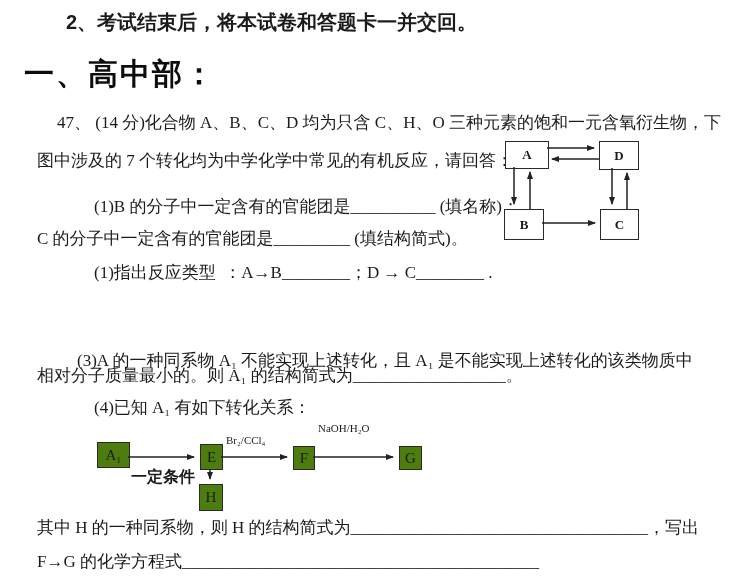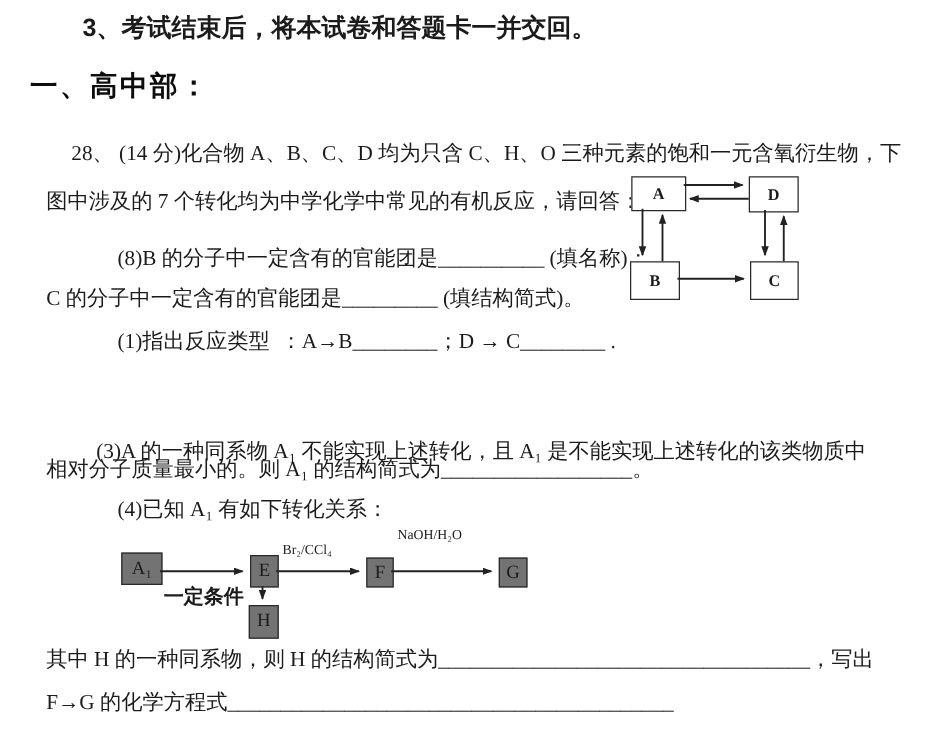--- a/index.html
+++ b/index.html
@@ -9,49 +9,49 @@
     font-family:"Liberation Serif", serif;
   }
   .abs { position:absolute; white-space:pre; }
   .body-text { font-size:17px; line-height:23px; }
   .instr {
     font-family:"Liberation Sans", sans-serif;
     font-weight:600; font-size:20px;
   }
   .heading {
     font-family:"Liberation Sans", sans-serif;
-    font-weight:900; font-size:22px; letter-spacing:2px; color:#0d0d0d;
+    font-weight:900; font-size:30px; letter-spacing:2px; color:#0d0d0d;
   }
   .node-box {
     position:absolute; border:1.6px solid #2a2a2a; background:#fff;
     display:flex; align-items:center; justify-content:center;
     font-family:"Liberation Serif", serif; font-weight:bold; font-size:13px;
   }
   .flow-box {
-    position:absolute; border:1.4px solid #2a2a2a; background:#737373;
+    position:absolute; border:1.4px solid #2a2a2a; background:#4d7c0f;
     display:flex; align-items:center; justify-content:center;
     font-family:"Liberation Serif", serif; font-size:15px;
   }
   .flow-label { position:absolute; font-size:11px; white-space:pre; }
   .flow-label.bold {
     font-family:"Liberation Sans", sans-serif; font-weight:bold; font-size:16px;
   }
   svg.overlay { position:absolute; left:0; top:0; pointer-events:none; }
 </style>
 </head>
 <body>
 
-<div class="abs instr" style="left:66px; top:9px;">3、考试结束后，将本试卷和答题卡一并交回。</div>
+<div class="abs instr" style="left:66px; top:9px;">2、考试结束后，将本试卷和答题卡一并交回。</div>
 
 <div class="abs heading" style="left:24px; top:54px;">一、高中部：</div>
 
-<div class="abs body-text" style="left:57px; top:111px;">28、 (14 分)化合物 A、B、C、D 均为只含 C、H、O 三种元素的饱和一元含氧衍生物，下</div>
+<div class="abs body-text" style="left:57px; top:111px;">47、 (14 分)化合物 A、B、C、D 均为只含 C、H、O 三种元素的饱和一元含氧衍生物，下</div>
 <div class="abs body-text" style="left:37px; top:149px;">图中涉及的 7 个转化均为中学化学中常见的有机反应，请回答：</div>
 
-<div class="abs body-text" style="left:94px; top:195px;">(8)B 的分子中一定含有的官能团是__________ (填名称)；</div>
+<div class="abs body-text" style="left:94px; top:195px;">(1)B 的分子中一定含有的官能团是__________ (填名称)；</div>
 <div class="abs body-text" style="left:37px; top:227px;">C 的分子中一定含有的官能团是_________ (填结构简式)。</div>
 
 <div class="abs body-text" style="left:94px; top:261px;">(1)指出反应类型  ：A→B________；D → C________ .</div>
 
 <div class="abs body-text" style="left:77px; top:329px;margin-top:20px;">(3)A 的一种同系物 A₁ 不能实现上述转化，且 A₁ 是不能实现上述转化的该类物质中</div>
 <div class="abs body-text" style="left:37px; top:364px;">相对分子质量最小的。则 A₁ 的结构简式为__________________。</div>
 
 <div class="abs body-text" style="left:94px; top:396px;">(4)已知 A₁ 有如下转化关系：</div>
 
 <div class="abs body-text" style="left:37px; top:516px;">其中 H 的一种同系物，则 H 的结构简式为___________________________________，写出</div>

